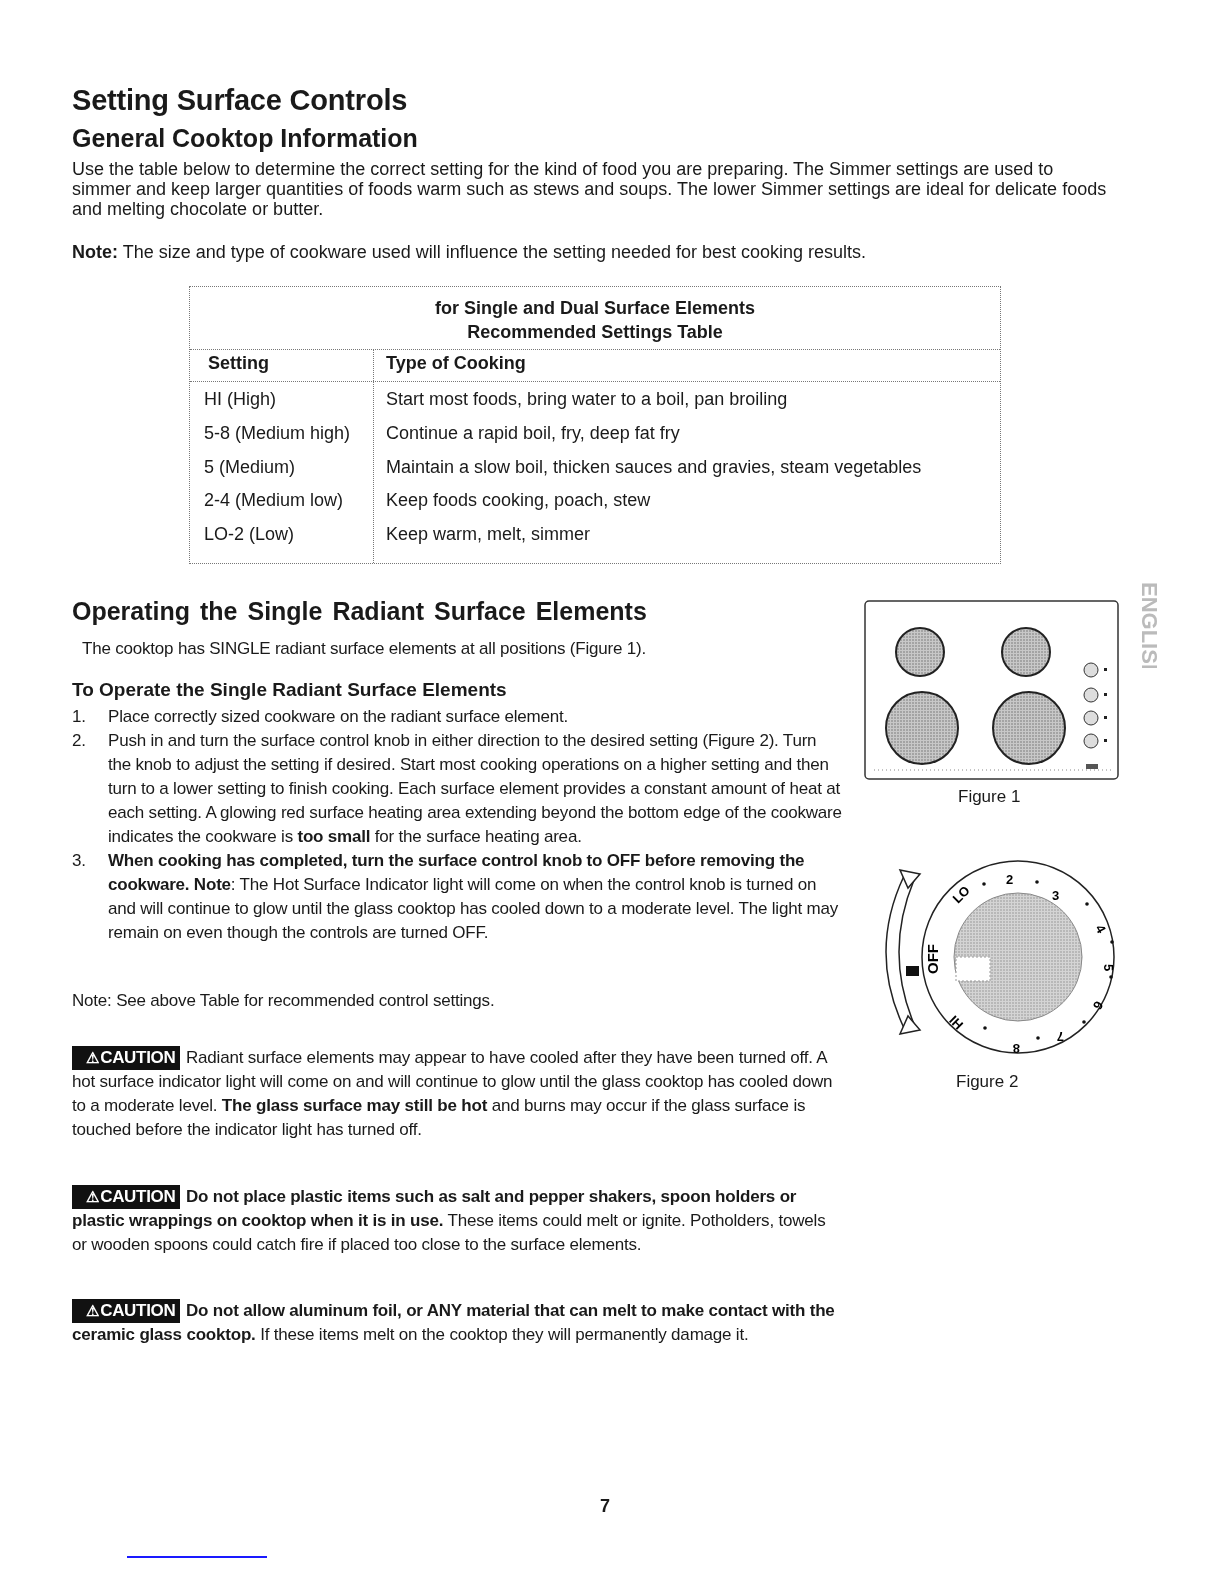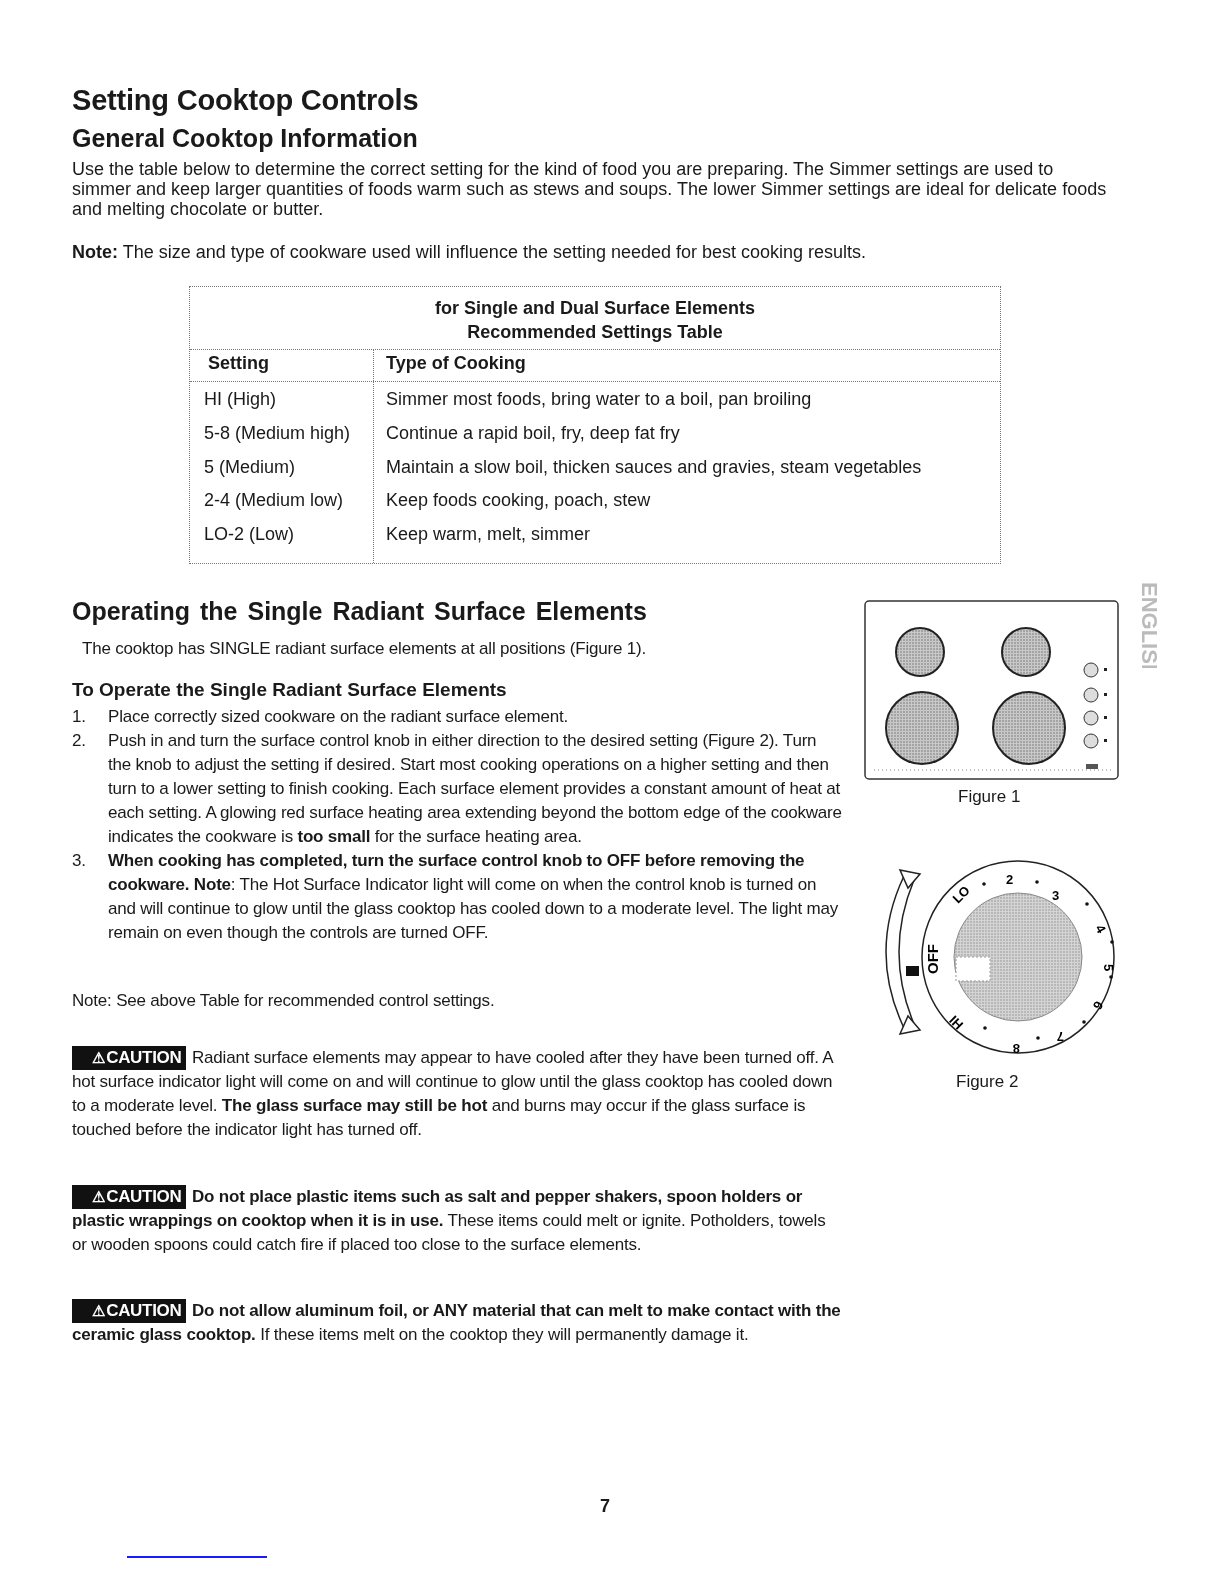--- a/index.html
+++ b/index.html
@@ -25,50 +25,50 @@
   .p-single { position: absolute; left: 72px; top: 629px; font-size: 17px; margin: 10px; letter-spacing: -0.2px; }
   h3.sub3 { position: absolute; left: 72px; top: 679px; margin: 0; font-size: 19px; font-weight: bold; }
   ol.steps { position: absolute; left: 72px; top: 705px; width: 770px; margin: 0; padding: 0; list-style: none;
              font-size: 17px; line-height: 24px; letter-spacing: -0.2px; }
   ol.steps li { position: relative; padding-left: 36px; }
   ol.steps li .num { position: absolute; left: 0; top: 0; }
   .note2 { position: absolute; left: 72px; top: 991px; font-size: 17px; margin: 0; letter-spacing: -0.2px; }
 
   .caution-block { position: absolute; left: 72px; width: 770px; font-size: 17px; line-height: 24px; margin: 0; letter-spacing: -0.2px; }
   .caution-badge { display: inline-block; background: #111; color: #fff; font-weight: bold; font-size: 17px;
-                   padding: 0 4px 0 20px; line-height: 24px; letter-spacing: -0.3px; margin-right: 2px; }
+                   padding: 0 4px 0 14px; line-height: 24px; letter-spacing: -0.3px; margin-right: 2px; }
   .caution-badge .tri { display: inline-block; font-size: 15px; margin-right: 1px; }
 
   .fig-cap { position: absolute; font-size: 17px; }
   .lang-tab { position: absolute; left: 1126px; top: 578px; width: 32px; height: 90px; }
   .page-num { position: absolute; left: 600px; top: 1496px; font-size: 18px; font-weight: bold; }
   .footer-line { position: absolute; left: 127px; top: 1556px; width: 140px; border-top: 2px solid #1a1aff; }
 </style>
 </head>
 <body>
 
-<h1 class="page-title">Setting Cooktop Controls</h1>
+<h1 class="page-title">Setting Surface Controls</h1>
 <h2 class="sub1">General Cooktop Information</h2>
 <p class="intro">Use the table below to determine the correct setting for the kind of food you are preparing. The Simmer settings are used to simmer and keep larger quantities of foods warm such as stews and soups. The lower Simmer settings are ideal for delicate foods and melting chocolate or butter.</p>
 <p class="note1"><span class="b">Note:</span><span> The size and type of cookware used will influence the setting needed for best cooking results.</span></p>
 
 <div class="settings-table">
   <div class="tbl-title">
     <div>for Single and Dual Surface Elements</div>
     <div>Recommended Settings Table</div>
   </div>
   <div class="tbl-hline" style="top:62px"></div>
   <div class="tbl-hline" style="top:94px"></div>
   <div class="tbl-vline"></div>
   <div class="th" style="left:18px">Setting</div>
   <div class="th" style="left:196px">Type of Cooking</div>
 
   <div>
     <div class="td" style="left:14px;top:102px">HI (High)</div>
-    <div class="td" style="left:196px;top:102px">Simmer most foods, bring water to a boil, pan broiling</div>
+    <div class="td" style="left:196px;top:102px">Start most foods, bring water to a boil, pan broiling</div>
   </div>
   <div>
     <div class="td" style="left:14px;top:136px">5-8 (Medium high)</div>
     <div class="td" style="left:196px;top:136px">Continue a rapid boil, fry, deep fat fry</div>
   </div>
   <div>
     <div class="td" style="left:14px;top:170px">5 (Medium)</div>
     <div class="td" style="left:196px;top:170px">Maintain a slow boil, thicken sauces and gravies, steam vegetables</div>
   </div>
   <div>

